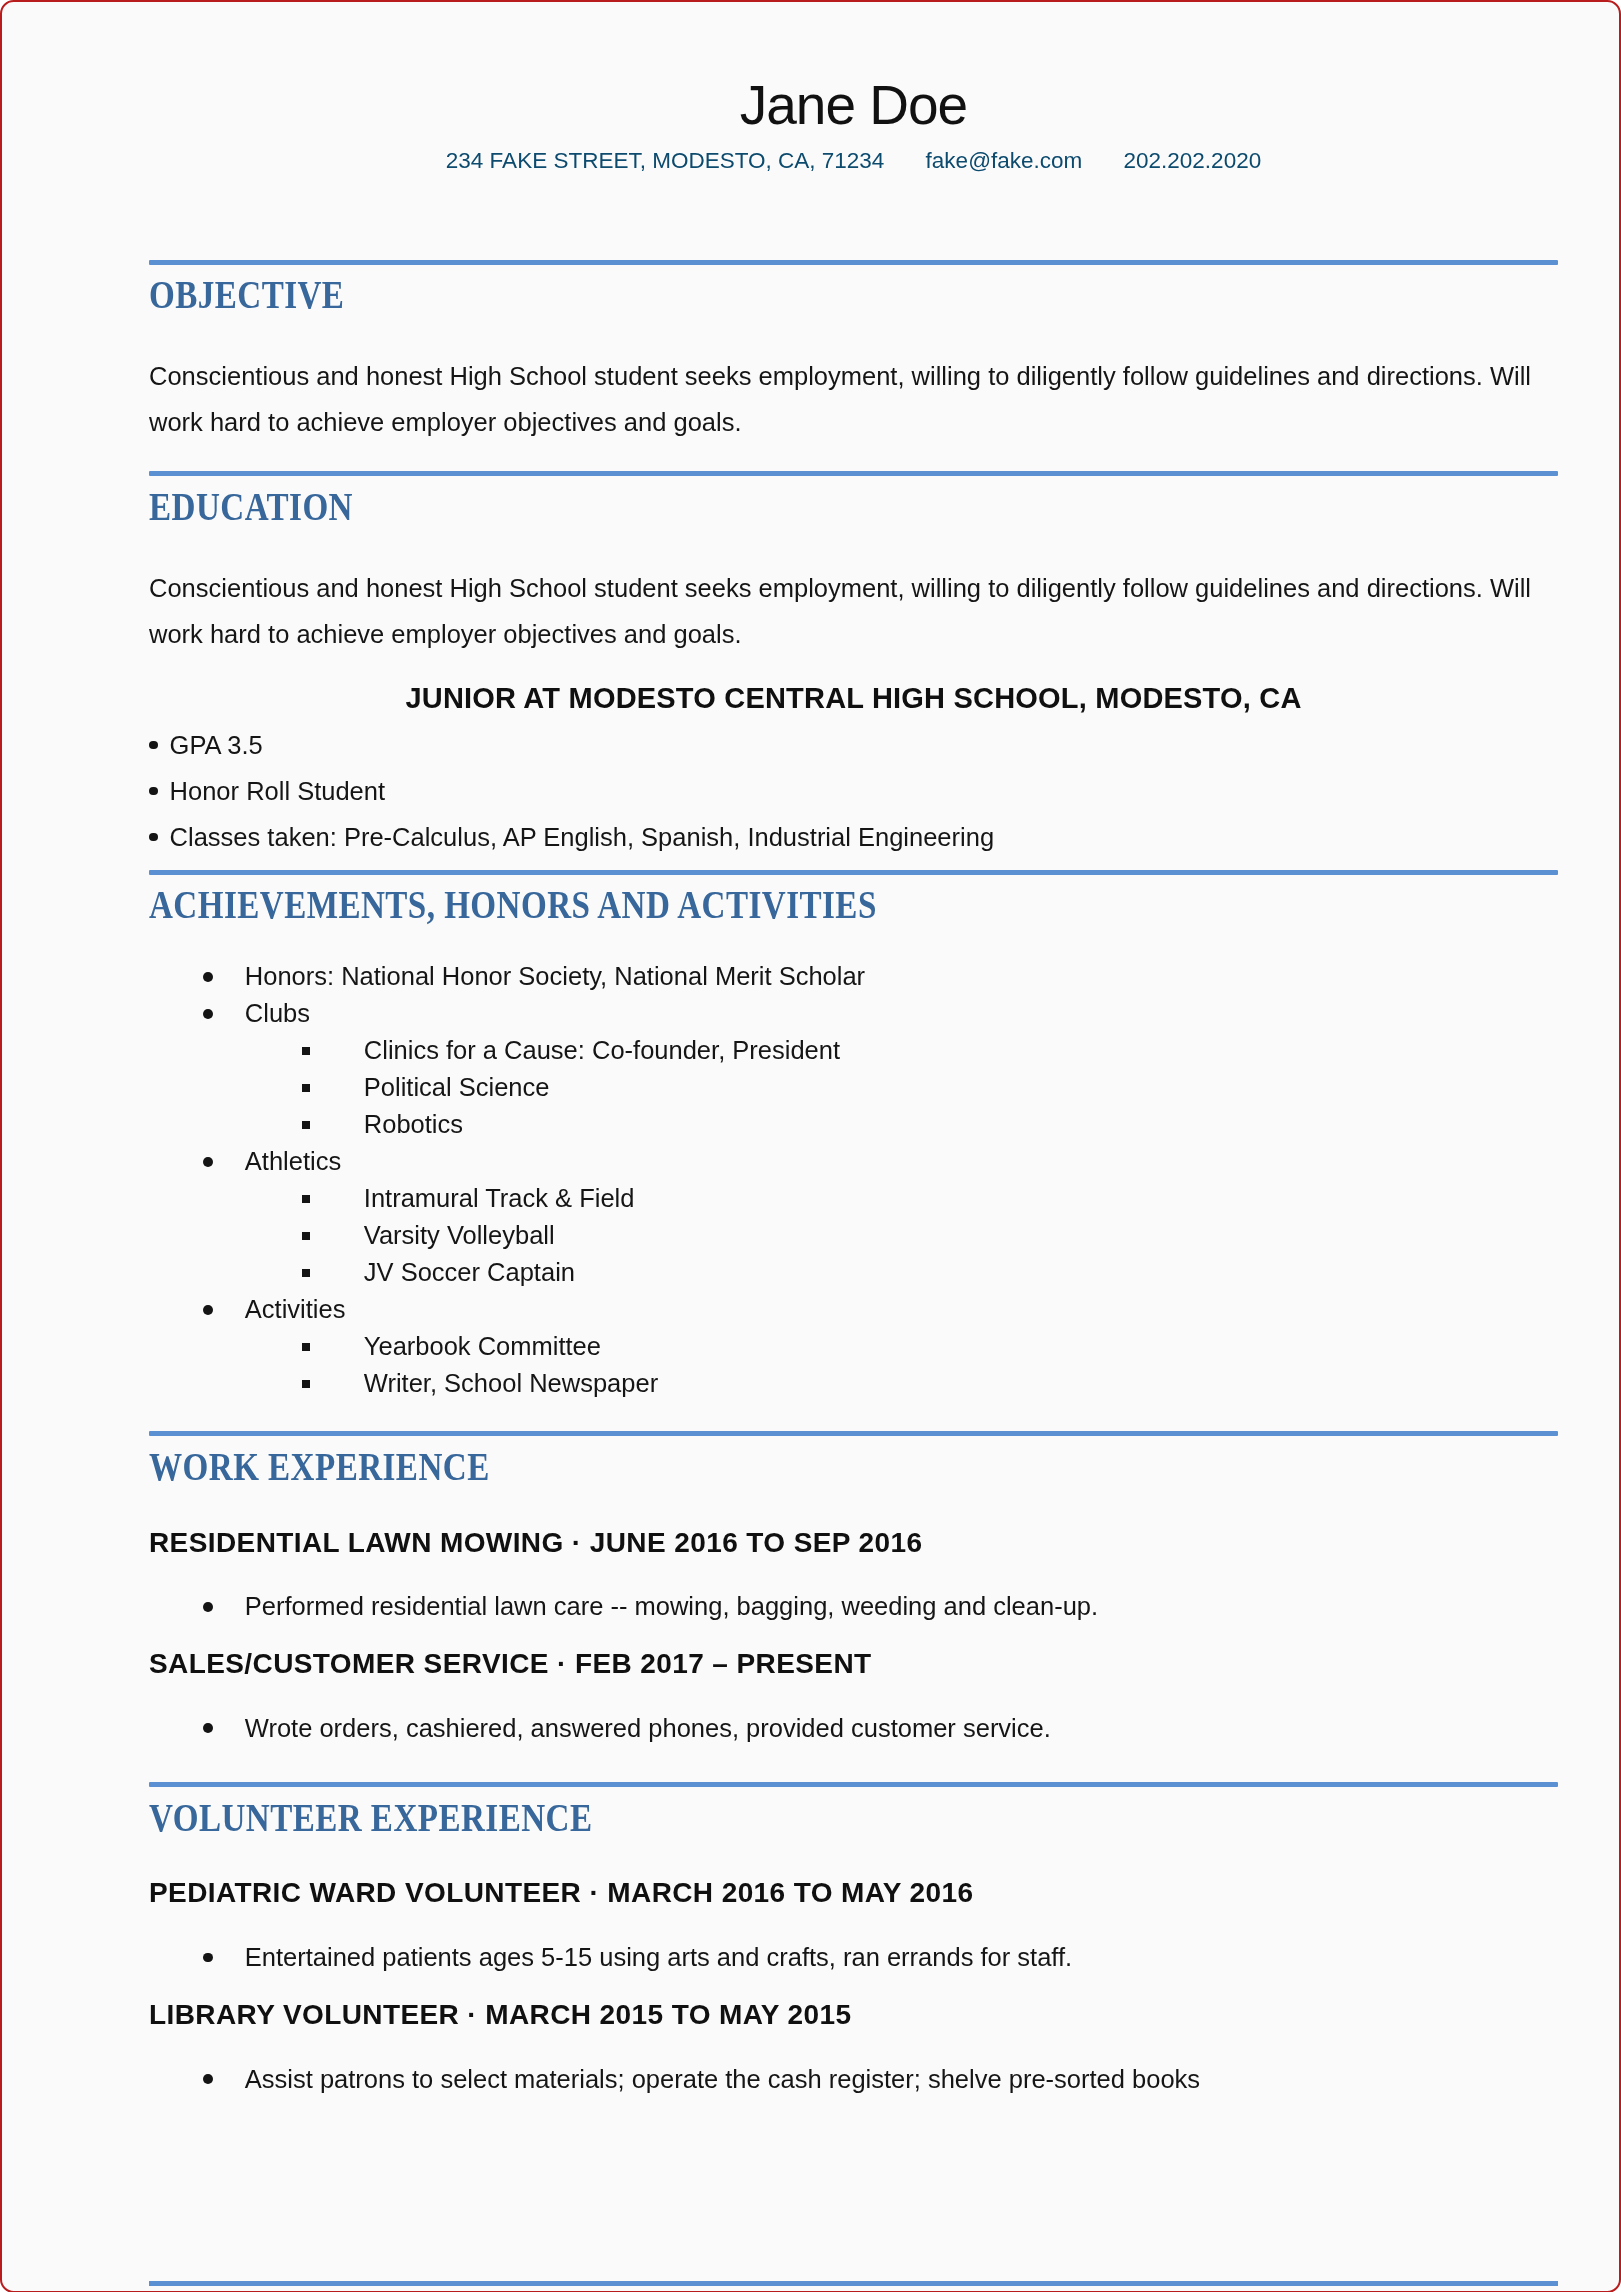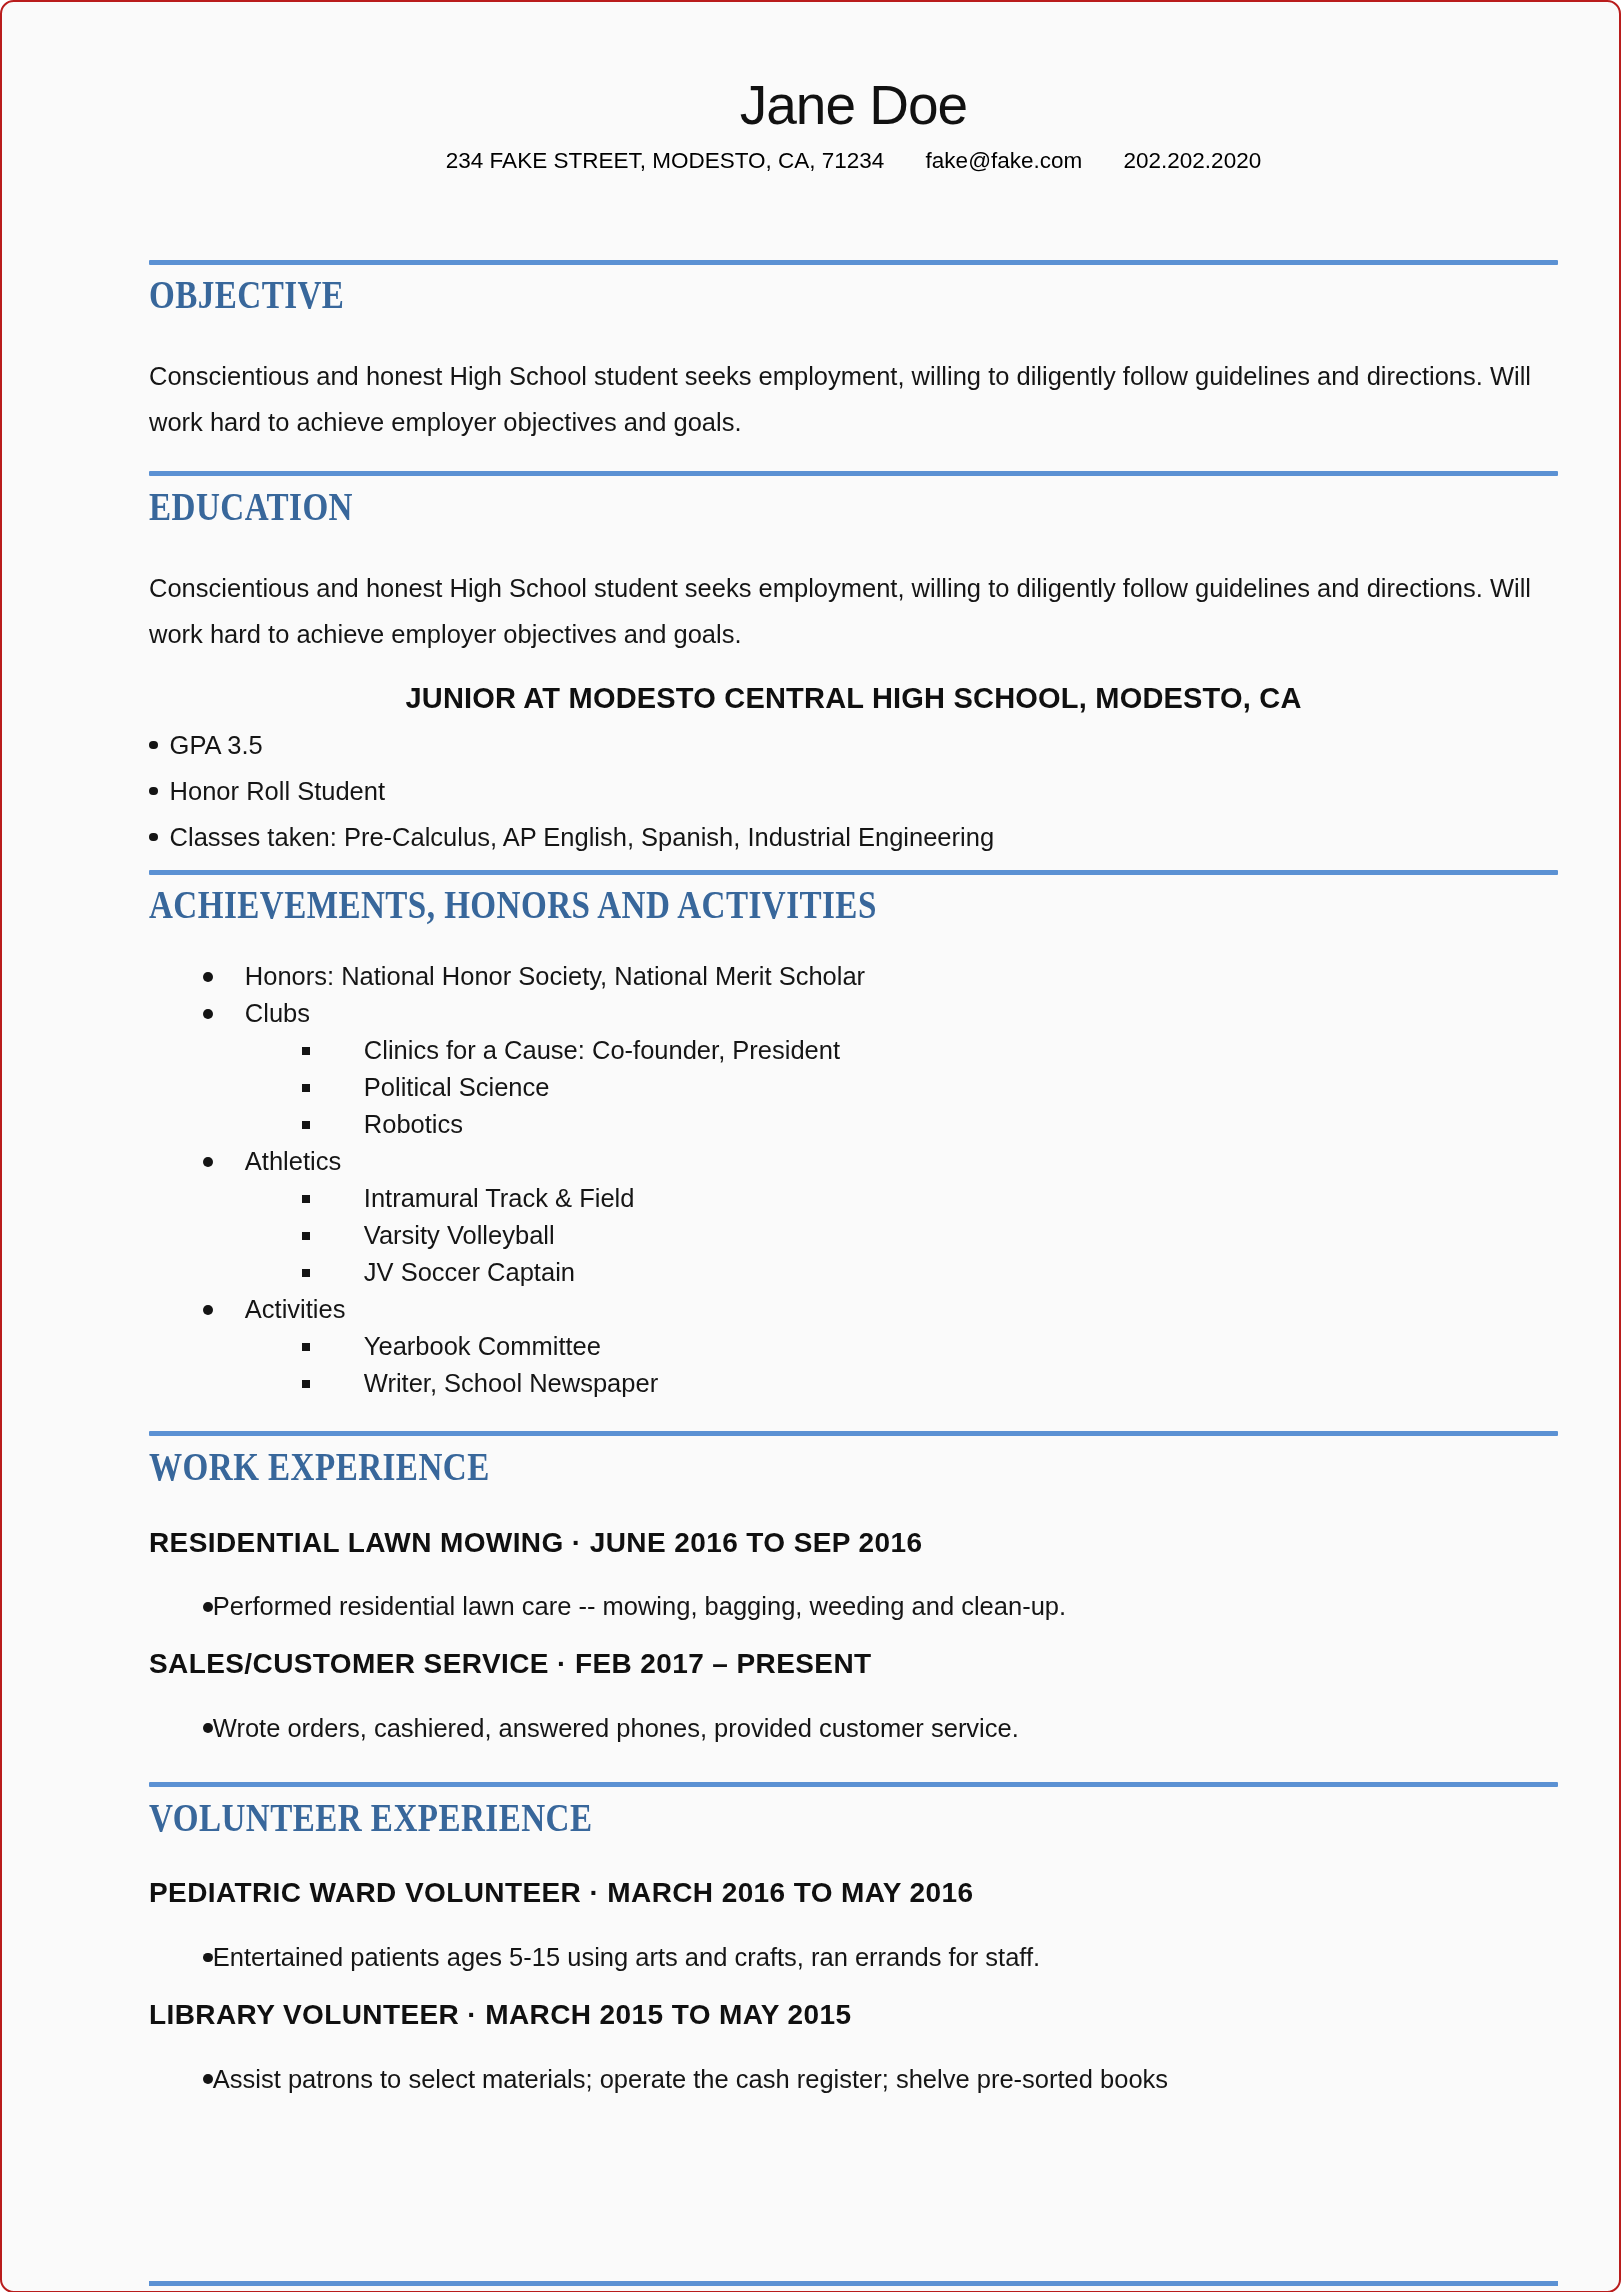--- a/index.html
+++ b/index.html
@@ -23,21 +23,21 @@
   .content{padding:0 61px 0 147px;}
   
   .name{
     margin:76px 0 0 0;
     font-size:55px;font-weight:400;line-height:1.0;
     text-align:center;color:#111;
     letter-spacing:-1px;
   }
   .contact{
     margin-top:13.7px;text-align:center;
-    font-size:22.5px;color:#000000;line-height:1.2;
+    font-size:22.5px;color:#0c4a6e;line-height:1.2;
   }
   .contact span + span{margin-left:35px;}
   
   .rule{height:4.9px;background:var(--rule);border-radius:1px;}
   .rule.first{margin-top:86px;}
   h2{
     margin:7.8px 0 0 0;
     font-family:"Liberation Serif", serif;
     font-weight:700;font-size:39px;line-height:1.2;
     color:var(--heading);
@@ -70,21 +70,21 @@
   
   .rule.r-work{margin-top:29px;}
   .rule.r-vol{margin-top:35px;}
   .job-title{
     margin:35px 0 0 0;
     font-size:28px;font-weight:700;line-height:1.2;
     letter-spacing:0.4px;color:#101010;
   }
   .job-title + .job-title, .job-bullet + .job-title{margin-top:22px;}
   .job-bullet{
-    margin-top:29px;display:flex;align-items:center;
+    margin-top:29px;display:flex;align-items:center;gap:32px;
     padding-left:54px;font-size:25.5px;line-height:37px;
   }
   .bottom-rule{position:absolute;left:147px;right:61px;bottom:4.9px;height:4.9px;background:var(--rule);}
 </style>
 </head>
 <body>
 
 <div class="page">
   <div class="content">
 

